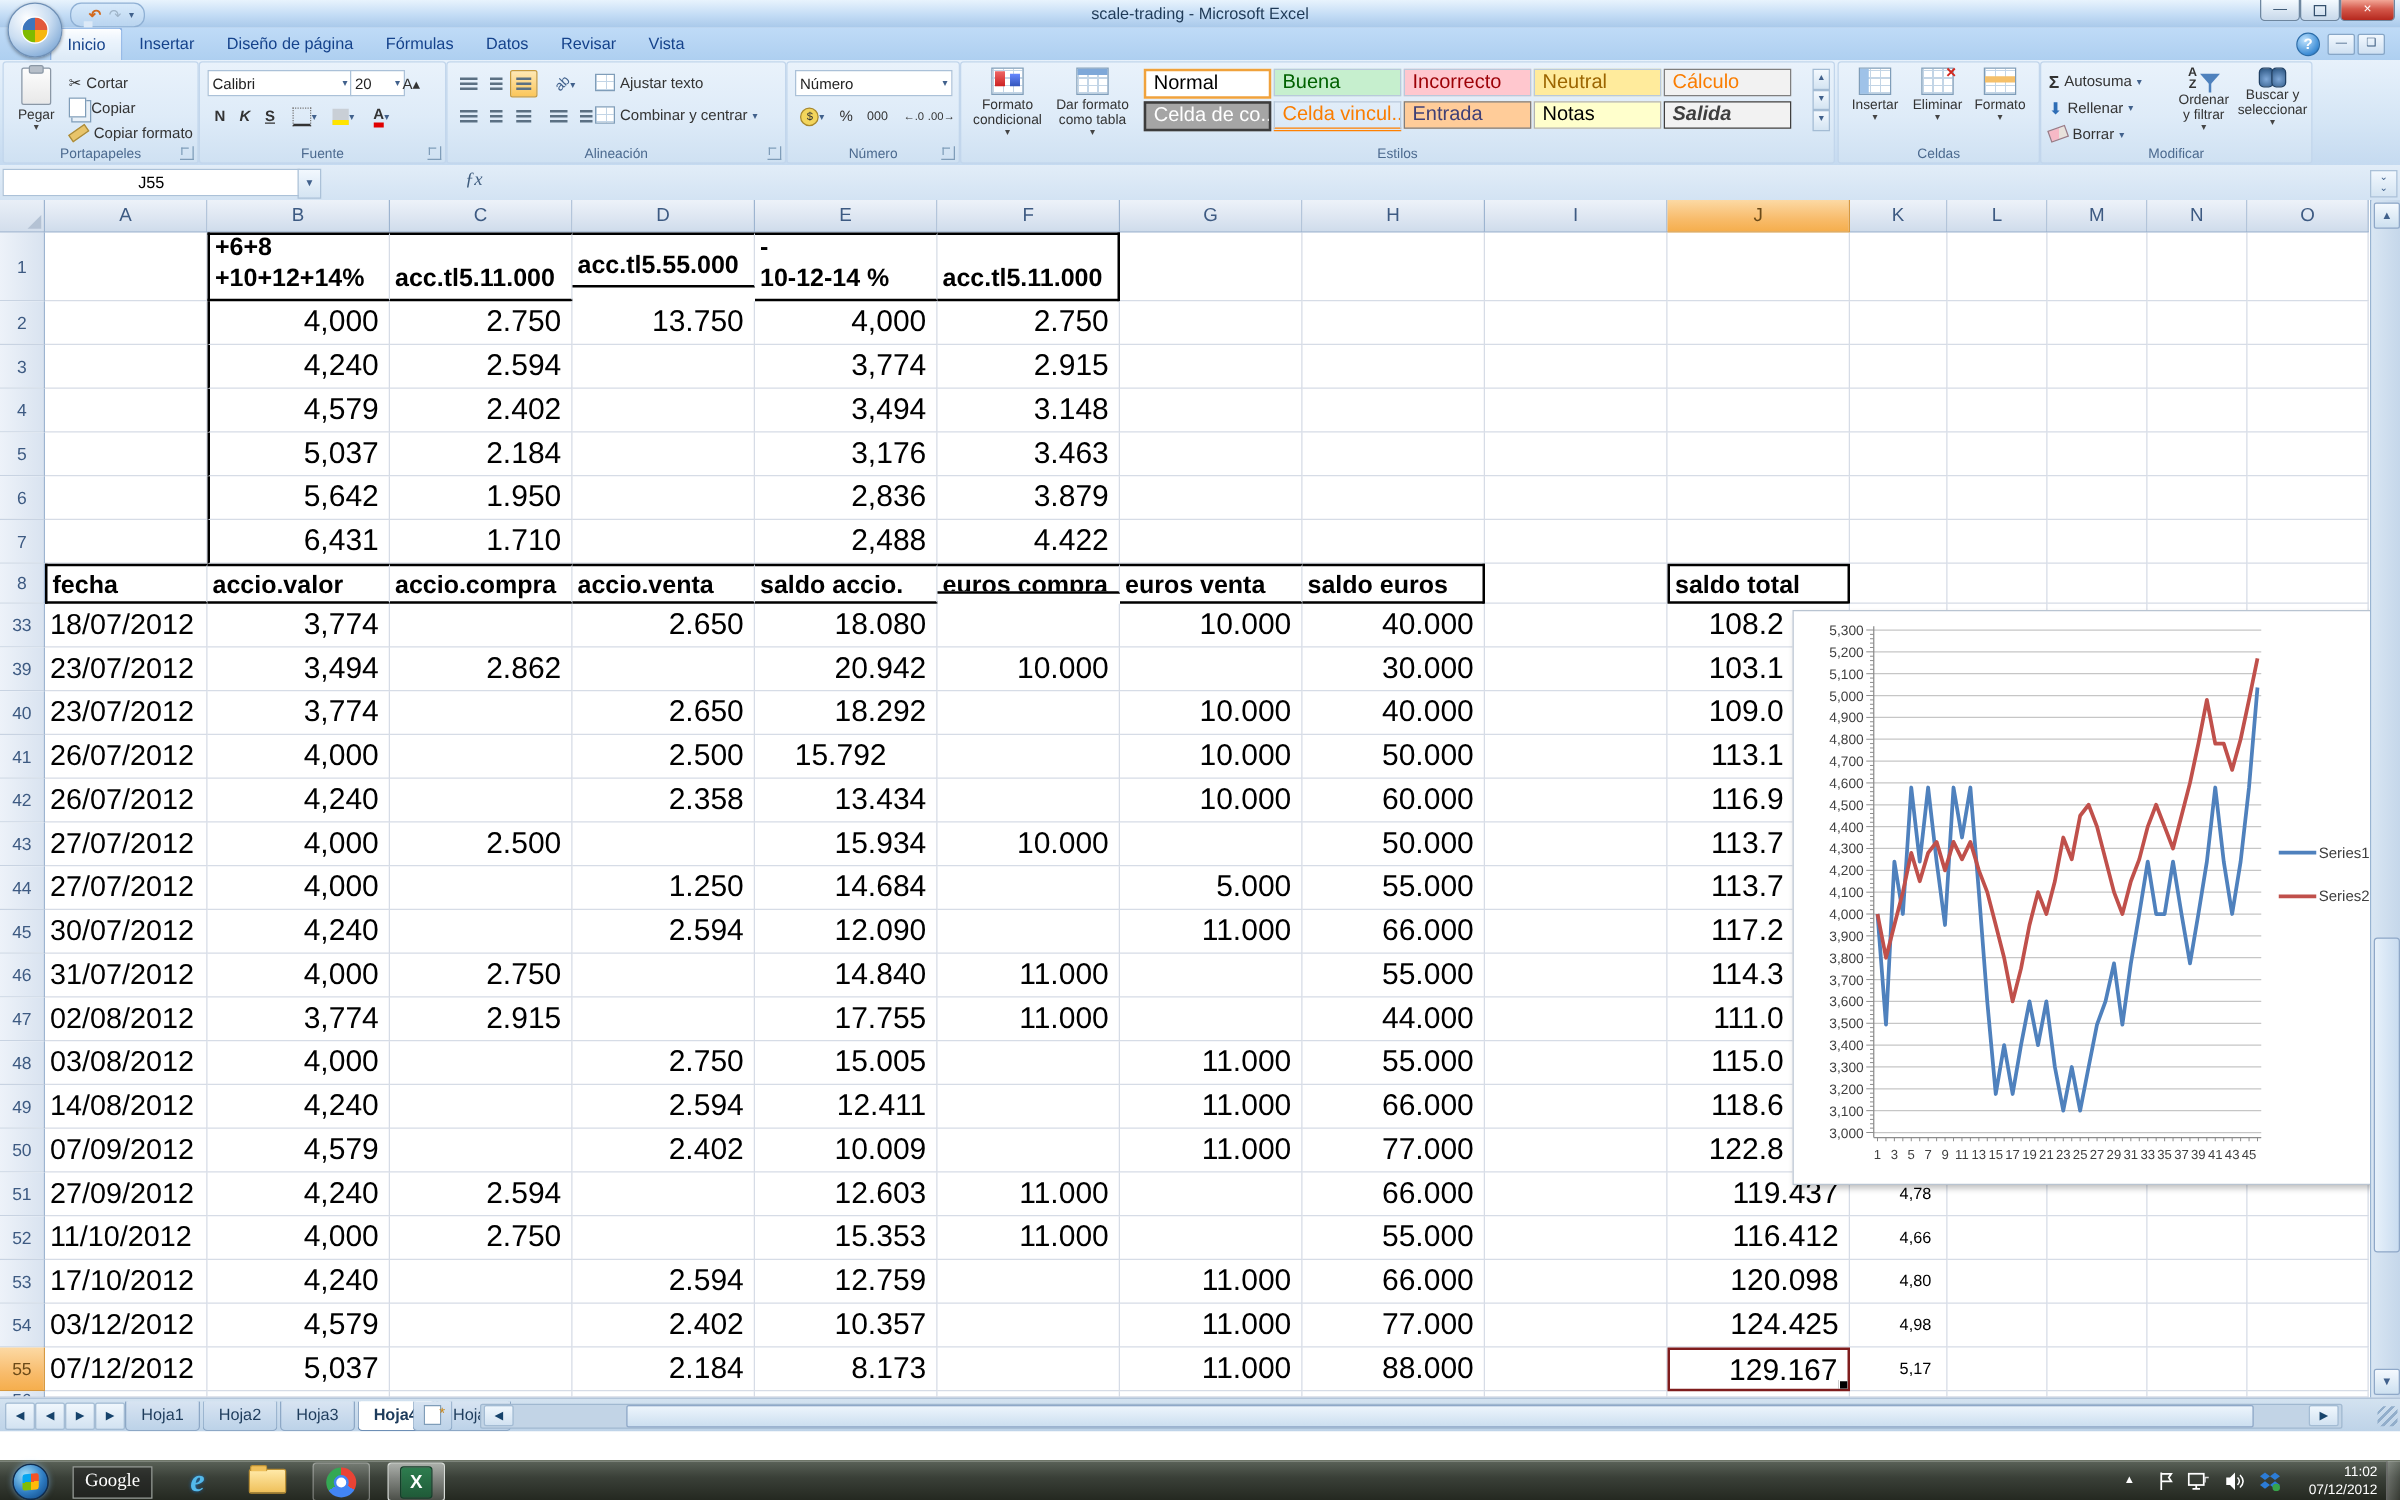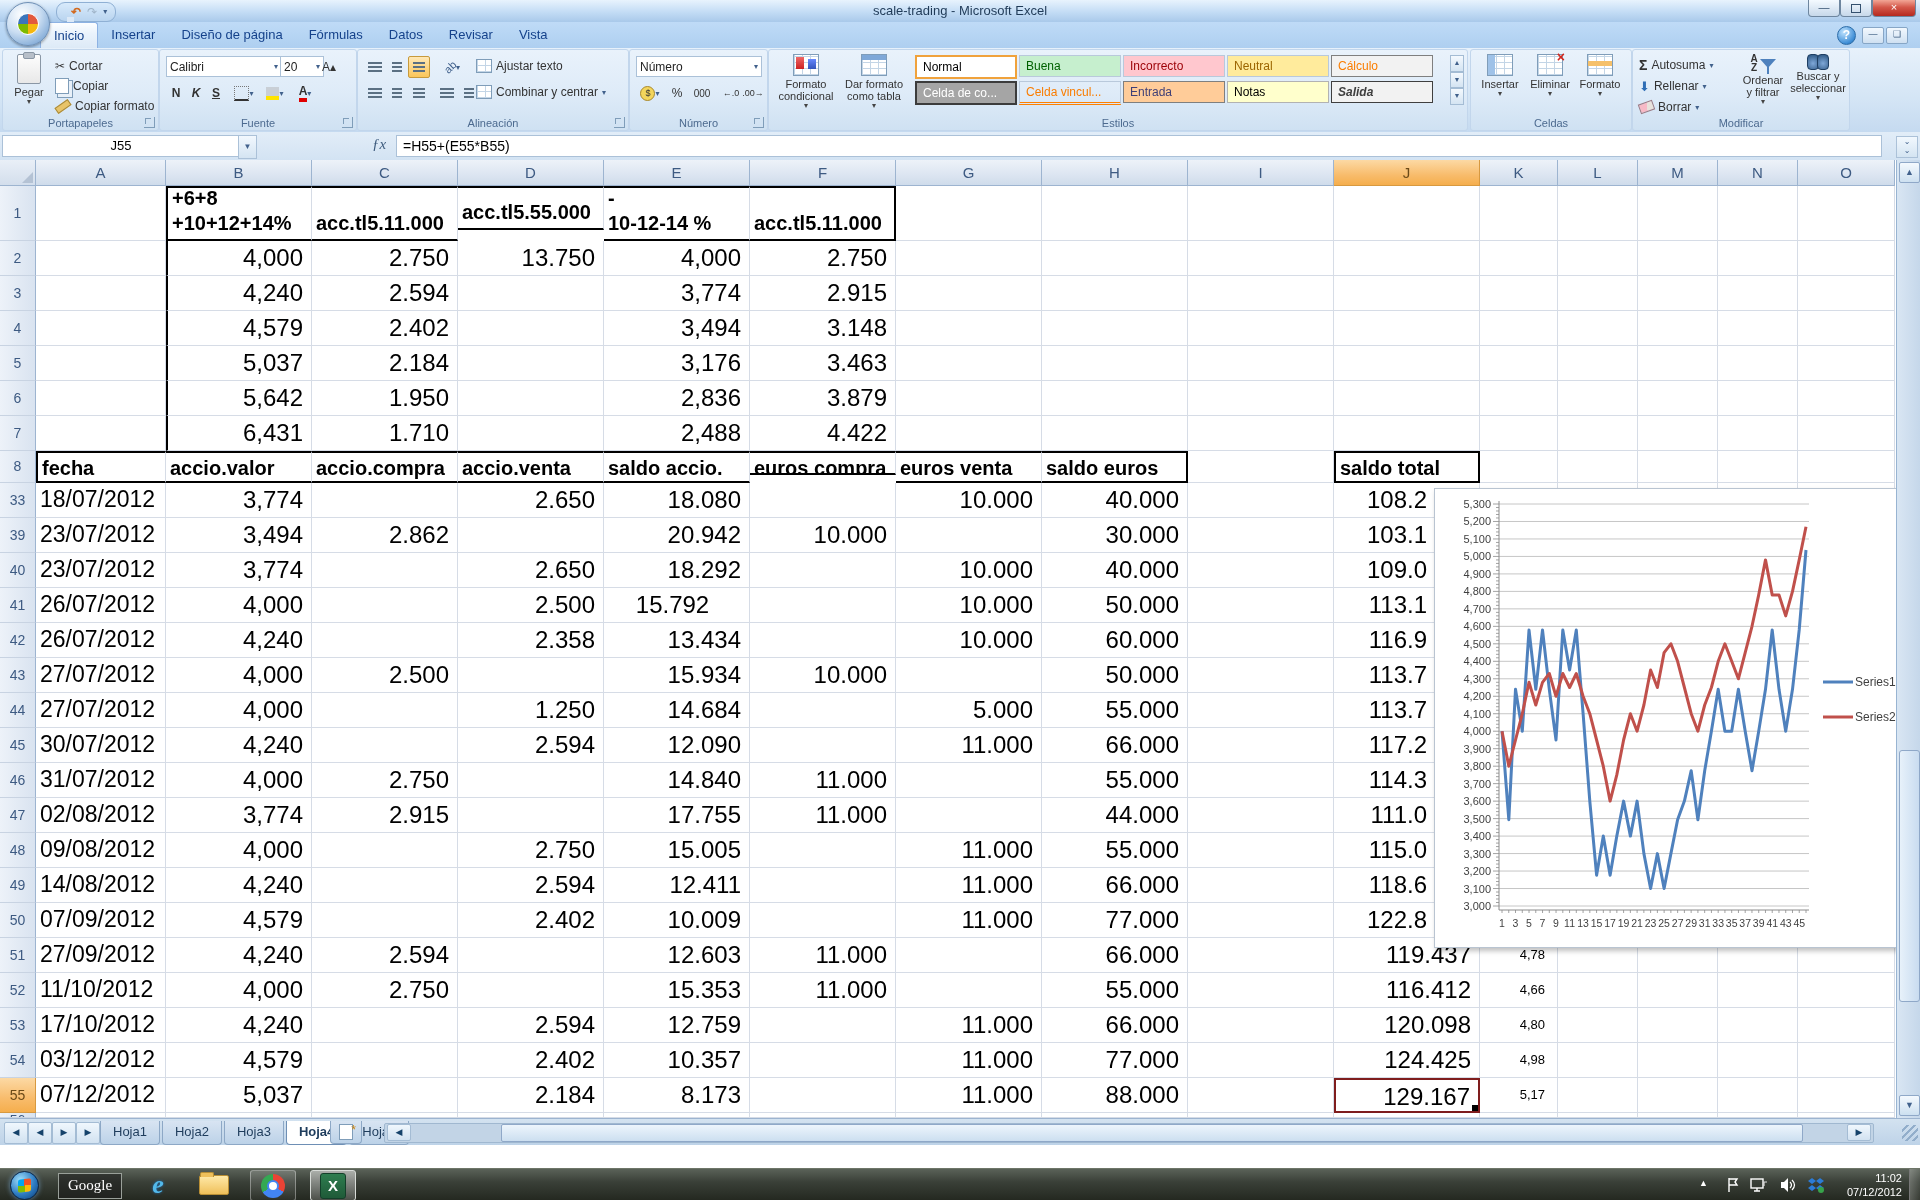--- a/index.html
+++ b/index.html
@@ -40,21 +40,21 @@
   .ic-clipboard{width:22px;height:28px;background:linear-gradient(#FDFDFD,#E8E8E8);border:1px solid #8A97A5;border-radius:2px;position:relative;}
   .ic-clipboard::after{content:'';position:absolute;left:5px;top:-3px;width:10px;height:5px;background:#B7BFC9;border:1px solid #8A97A5;border-radius:2px;}
   .ic-copy{width:12px;height:14px;background:#fff;border:1px solid #7F9DB9;box-shadow:3px 3px 0 #E8F0F8,3px 3px 0 1px #7F9DB9;}
   .ic-brush{width:14px;height:5px;background:#E8C46A;border:1px solid #A88A3C;transform:rotate(-35deg);}
   .fontbox{position:absolute;background:#fff;border:1px solid #ABC1D8;font-size:12px;color:#222;display:flex;align-items:center;padding:0 3px;height:19px;}
   .tbtn2{position:absolute;height:20px;display:flex;align-items:center;justify-content:center;border:1px solid transparent;border-radius:2px;font-size:12px;color:#333;}
   .tbtn2.on{background:linear-gradient(#FFE8B5,#FBC65A);border-color:#C79A3C;}
   .alni{width:14px;height:2px;background:#5B7083;box-shadow:0 4px 0 #5B7083,0 8px 0 #5B7083;margin-bottom:8px;}
   .alni.c{width:10px;}
   .alni.r{width:12px;}
-  .stylecell{height:20px;border:1px solid #B9C9DB;font-size:12px;display:flex;align-items:center;padding:0 6px;background:#fff;overflow:hidden;white-space:nowrap;}
+  .stylecell{height:20px;border:1px solid #B9C9DB;font-size:16px;display:flex;align-items:center;padding:0 6px;background:#fff;overflow:hidden;white-space:nowrap;}
   .s-normal{border:2px solid #F0A23C;background:#fff;color:#000;}
   .s-good{background:#C6EFCE;color:#006100;}
   .s-bad{background:#FFC7CE;color:#9C0006;}
   .s-neutral{background:#FFEB9C;color:#9C6500;}
   .s-calc{background:#F2F2F2;color:#FA7D00;border:1px solid #7F7F7F;}
   .s-check{background:#A5A5A5;color:#fff;border:2px solid #3C3C3C;}
   .s-linked{background:transparent;color:#FA7D00;border-bottom:3px double #FF8001;}
   .s-input{background:#FFCC99;color:#3F3F76;border:1px solid #7F7F7F;}
   .s-note{background:#FFFFCC;color:#000;border:1px solid #B2B2B2;}
   .s-output{background:#F2F2F2;color:#3F3F3F;border:1px solid #3F3F3F;font-weight:bold;font-style:italic;}
@@ -409,21 +409,20 @@
         <div class="dd">▾</div>
       </div>
       <div class="glabel">Modificar</div>
     </div>
   </div>
 
   <div id="fbar">
     <div id="namebox">J55</div>
     <div id="nbdd">▼</div>
     <div id="fxbtn">ƒx</div>
-    <div id="finput">=H55+(E55*B55)</div>
     <div id="fexpand">⌄<br>⌄</div>
   </div>
 
   <div id="gridarea">
     <div id="gridbody">
         <div class="grow">
           <div class="cornercell"></div>
           <div class="colhdr" style="width: 130px;">A</div>
           <div class="colhdr" style="width: 146px;">B</div>
           <div class="colhdr" style="width: 146px;">C</div>
@@ -761,21 +760,21 @@
           <div class="cell num" style="width: 146px; height: 35px; line-height: 33px;"></div>
           <div class="cell num clipj" style="width: 146px; height: 35px; line-height: 33px;">111.0</div>
           <div class="cell kval" style="width: 78px; height: 35px; line-height: 33px;"></div>
           <div class="cell num" style="width: 80px; height: 35px; line-height: 33px;"></div>
           <div class="cell num" style="width: 80px; height: 35px; line-height: 33px;"></div>
           <div class="cell num" style="width: 80px; height: 35px; line-height: 33px;"></div>
           <div class="cell num" style="width: 97px; height: 35px; line-height: 33px;"></div>
         </div>
         <div class="grow" style="height: 35px;">
           <div class="rh" style="height: 35px; line-height: 34px;">48</div>
-          <div class="cell date" style="width: 130px; height: 35px; line-height: 33px;">09/08/2012</div>
+          <div class="cell date" style="width: 130px; height: 35px; line-height: 33px;">03/08/2012</div>
           <div class="cell num" style="width: 146px; height: 35px; line-height: 33px;">4,000</div>
           <div class="cell num" style="width: 146px; height: 35px; line-height: 33px;"></div>
           <div class="cell num" style="width: 146px; height: 35px; line-height: 33px;">2.750</div>
           <div class="cell num" style="width: 146px; height: 35px; line-height: 33px;">15.005</div>
           <div class="cell num" style="width: 146px; height: 35px; line-height: 33px;"></div>
           <div class="cell num" style="width: 146px; height: 35px; line-height: 33px;">11.000</div>
           <div class="cell num" style="width: 146px; height: 35px; line-height: 33px;">55.000</div>
           <div class="cell num" style="width: 146px; height: 35px; line-height: 33px;"></div>
           <div class="cell num clipj" style="width: 146px; height: 35px; line-height: 33px;">115.0</div>
           <div class="cell kval" style="width: 78px; height: 35px; line-height: 33px;"></div>

